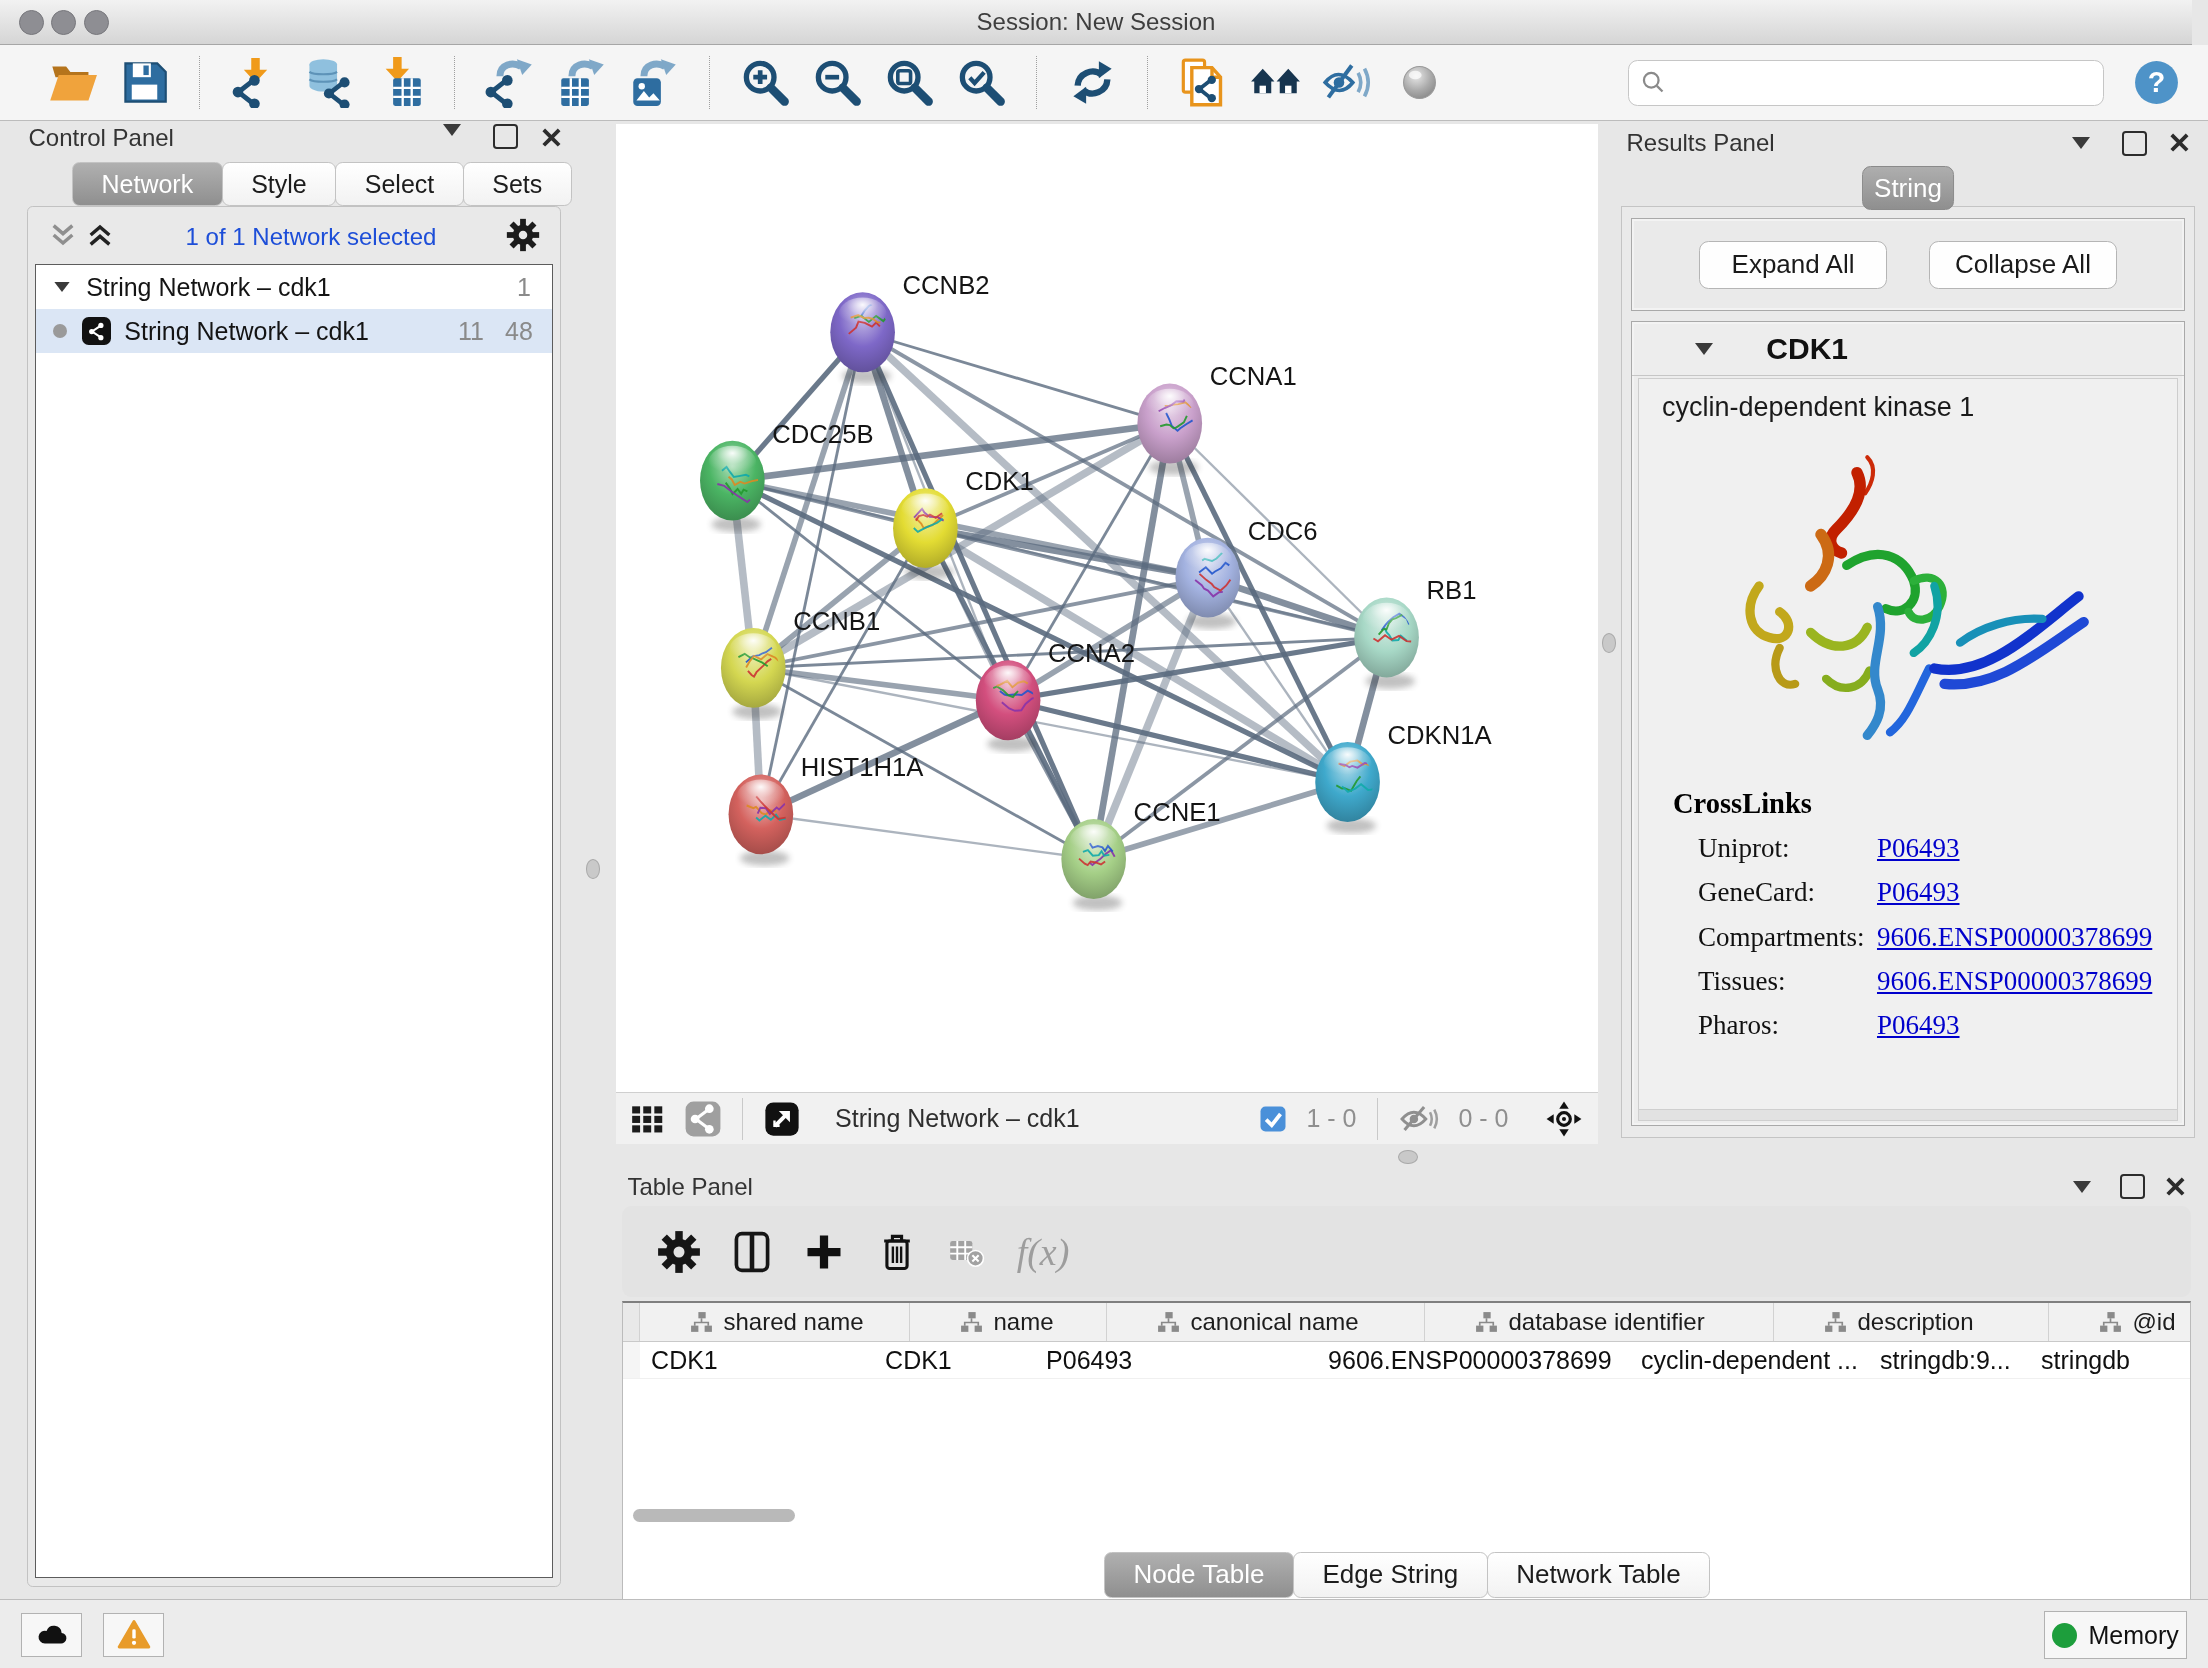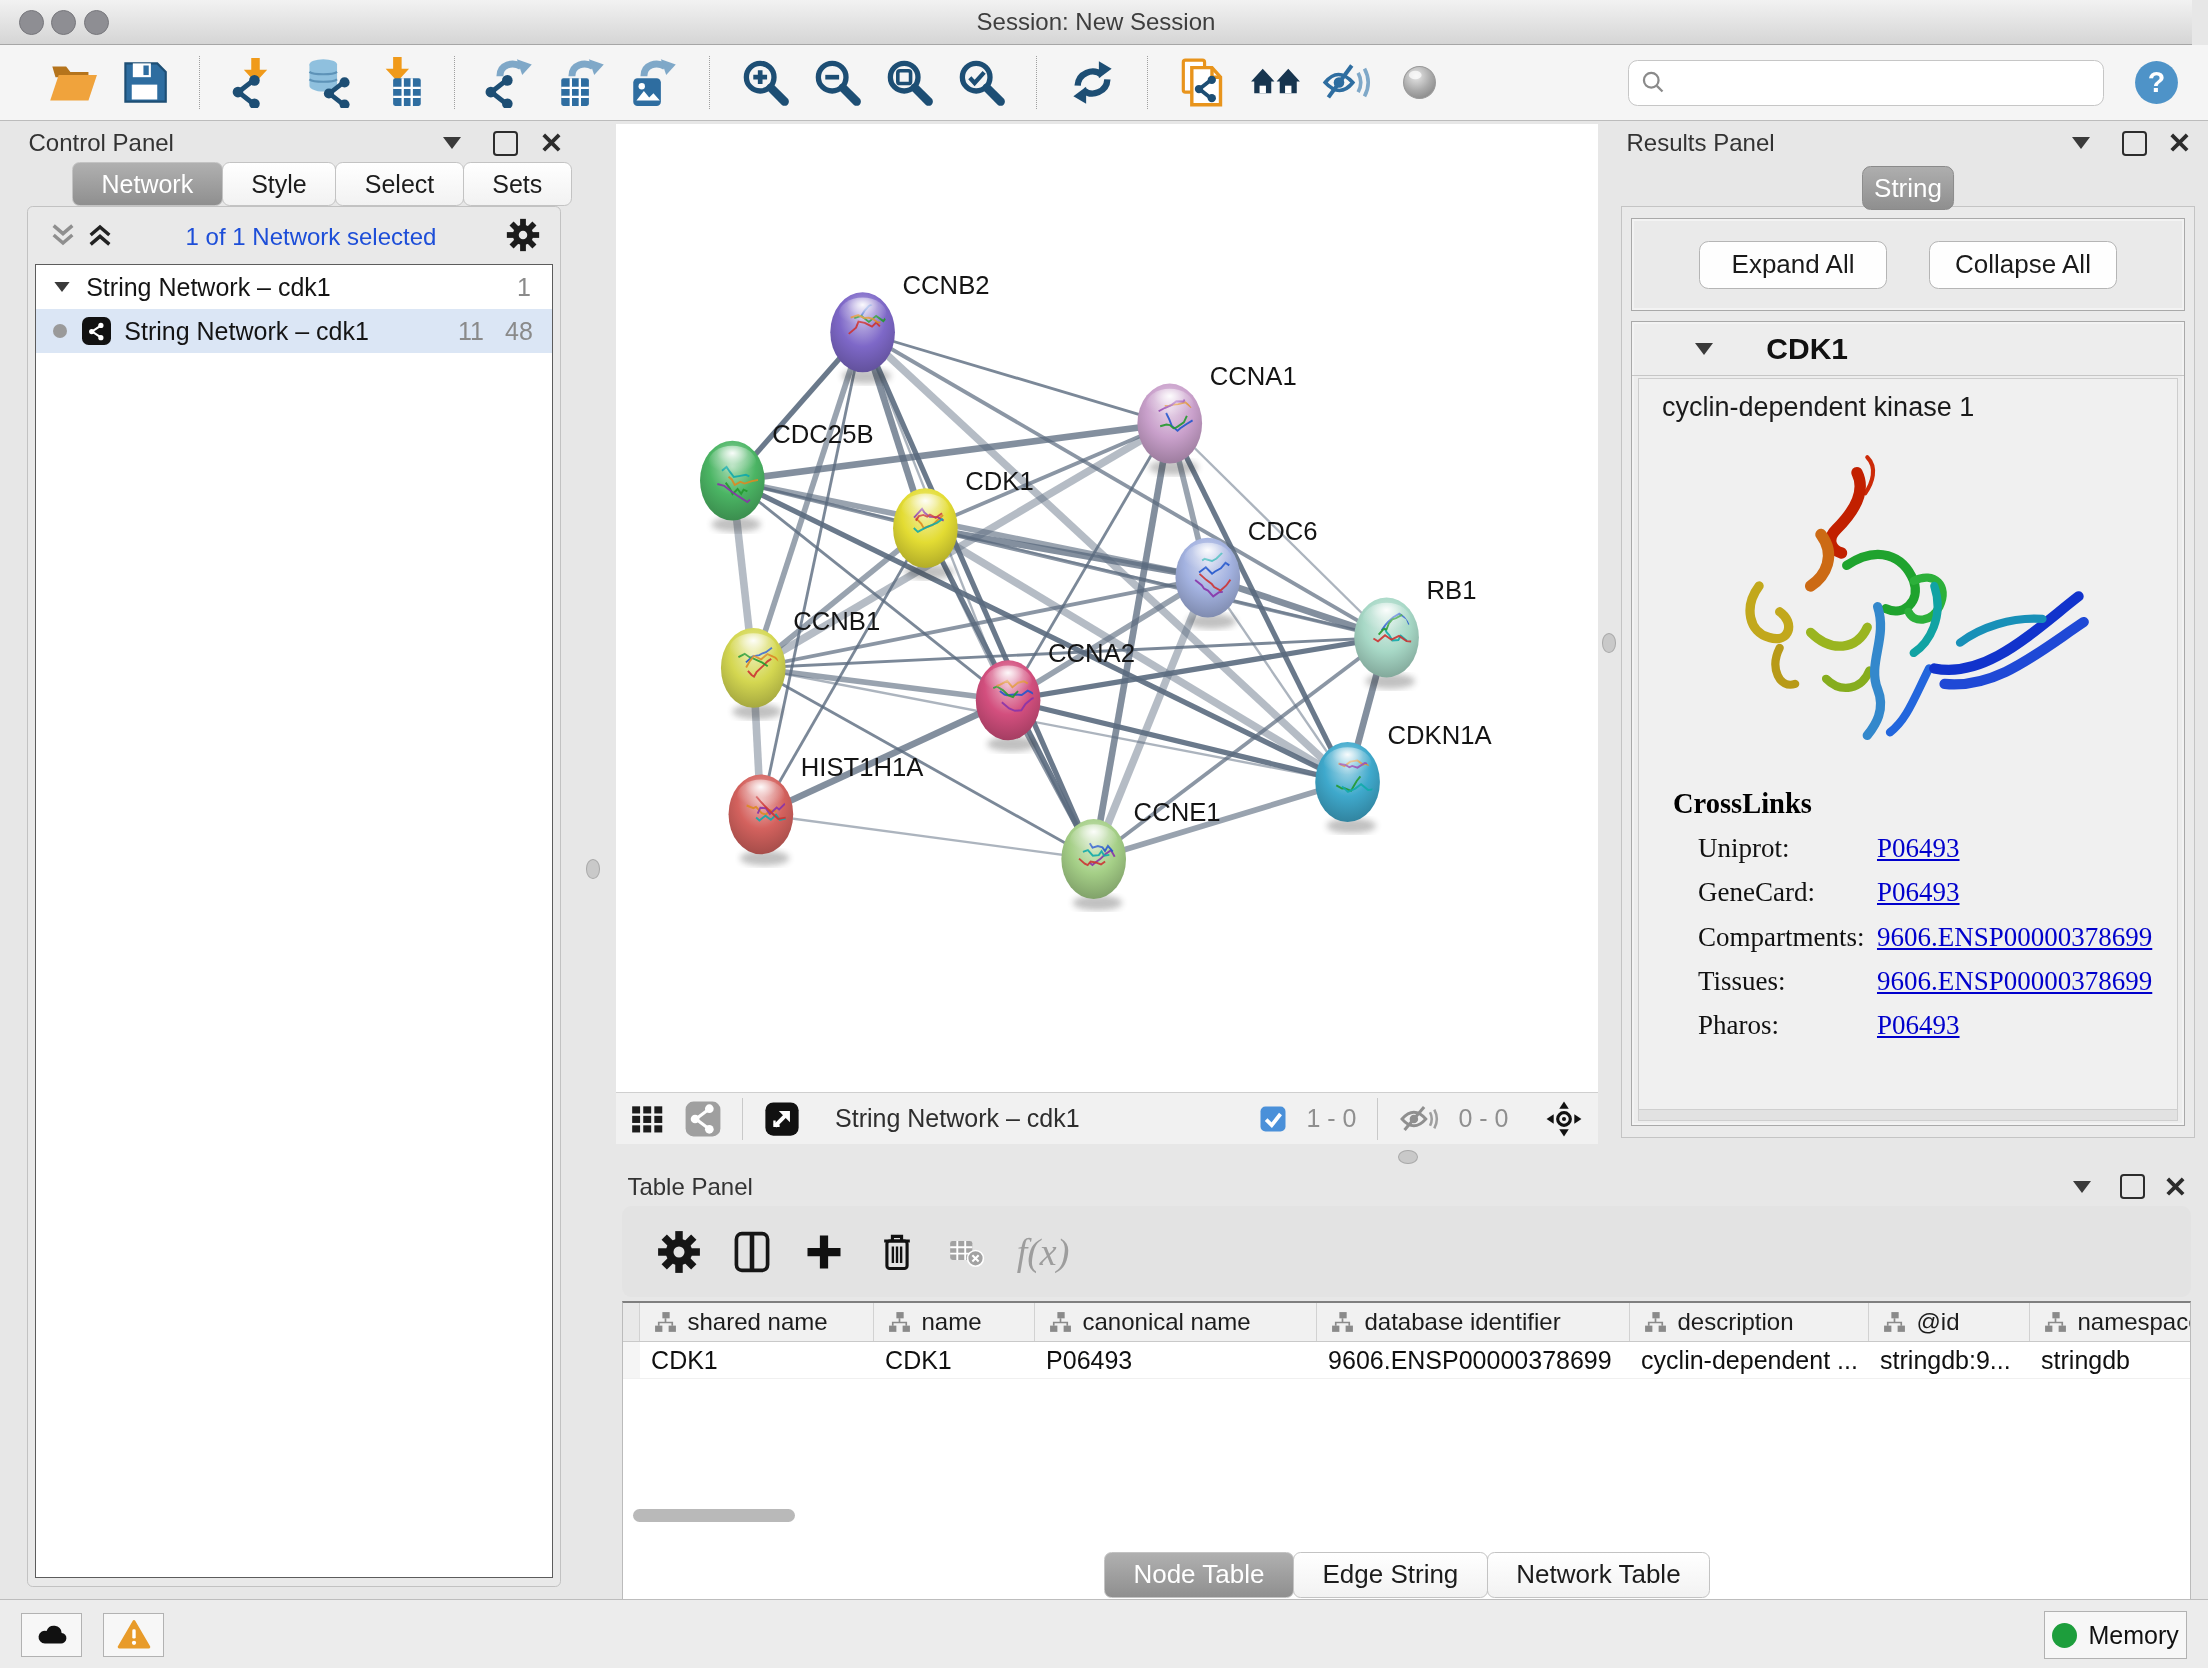--- a/index.html
+++ b/index.html
@@ -27,21 +27,21 @@
   .tb-search svg{width:27px;height:27px;flex:0 0 auto;}
   .tb-search input{border:none;outline:none;flex:1;font-size:23px;margin-left:7.6px;background:transparent;
     font-family:"Liberation Sans",sans-serif;}
   .tb-help{width:49px;height:49px;margin-right:27px;flex:0 0 auto;}
   
   .panel-title{font-size:24px;color:#333;}
   .ph-btn{color:#2c2c2c;font-size:23px;line-height:1;}
   .ph-box{width:21px;height:21px;border:2.9px solid #2c2c2c;border-radius:3.8px;}
   
   .control-panel{position:absolute;left:19px;top:124px;width:550px;height:1476px;}
-  .cp-header{position:absolute;left:9.5px;right:5.7px;top:0;height:38px;display:flex;align-items:center;}
+  .cp-header{position:absolute;left:9.5px;right:5.7px;top:0;height:38px;display:flex;align-items:flex-start;}
   .cp-tabs{position:absolute;left:53px;top:38px;height:44px;display:flex;}
   .tab{font-size:25px;color:#1c1c1c;background:linear-gradient(#ffffff,#f2f2f2);
     border:1px solid #c3c3c3;border-radius:7.6px;padding:0 28.5px;display:flex;align-items:center;margin-right:-1px;position:relative;}
   .tab.selected{background:linear-gradient(#b0b0b0,#8f8f8f);color:#fff;z-index:2;}
   .cp-content{position:absolute;left:7.6px;right:7.6px;top:82px;bottom:13.3px;background:#e9e9e9;
     border:1px solid #c2c2c2;border-radius:5.7px;}
   .cp-subhead{position:absolute;left:5.7px;right:5.7px;top:7.6px;height:44px;display:flex;align-items:center;}
   .cp-subhead .status{flex:1;text-align:center;font-size:24px;color:#1d4ed8;}
   .cp-list{position:absolute;left:7.6px;right:7.6px;top:57px;bottom:7.6px;background:#fff;border:1.9px solid #5c5c5c;}
   .tree-row{height:44px;display:flex;align-items:center;font-size:25px;color:#141414;}
@@ -88,21 +88,21 @@
   
   .table-panel{position:absolute;left:616px;top:1168px;width:1581px;height:439px;}
   .tp-header{position:absolute;left:11.4px;right:9.5px;top:1.9px;height:34px;display:flex;align-items:center;}
   .tp-toolbar{position:absolute;left:5.7px;right:5.7px;top:38px;height:91px;background:#e3e3e3;border-radius:9.5px;
     display:flex;align-items:center;padding-left:21px;box-sizing:border-box;}
   .tp-ico{width:44px;height:44px;margin:0 14.3px;}
   .tp-ico svg{width:100%;height:100%;}
   .fx{font-family:"Liberation Serif",serif;font-style:italic;font-size:38px;color:#9d9d9d;margin-left:17px;}
   .tp-table{position:absolute;left:5.7px;right:5.7px;top:133px;height:356px;background:#fff;
     border-top:2.9px solid #7f7f7f;border-left:1px solid #bbb;border-right:1px solid #bbb;overflow:hidden;}
-  .thead{display:flex;height:38px;background:#f1f1f1;border-bottom:1.9px solid #c9c9c9;}
+  .thead{display:flex;height:38px;background:#f1f1f1;border-bottom:1.9px solid #c9c9c9;gap:36px;}
   .th{display:flex;align-items:center;border-right:1px solid #d2d2d2;box-sizing:border-box;
      font-size:24px;color:#1c1c1c;overflow:hidden;white-space:nowrap;flex:0 0 auto;}
   .th svg{width:25px;height:25px;margin:0 9.5px 0 13.3px;flex:0 0 auto;}
   .th.rowhdr{background:#e9e9e9;}
   .trow{display:flex;height:36px;border-bottom:1px solid #f0f0f0;}
   .td{font-size:25px;color:#101010;display:flex;align-items:center;padding-left:11.4px;box-sizing:border-box;
      overflow:hidden;white-space:nowrap;flex:0 0 auto;}
   .tp-scroll{position:absolute;left:9.5px;bottom:82px;width:1569px;height:19px;}
   .tp-thumb{position:absolute;left:7.6px;top:2.9px;width:162px;height:13.3px;border-radius:6.7px;background:#b9b9b9;}
   .tp-tabs{position:absolute;left:0;right:0;bottom:9.5px;height:46px;display:flex;justify-content:center;}

